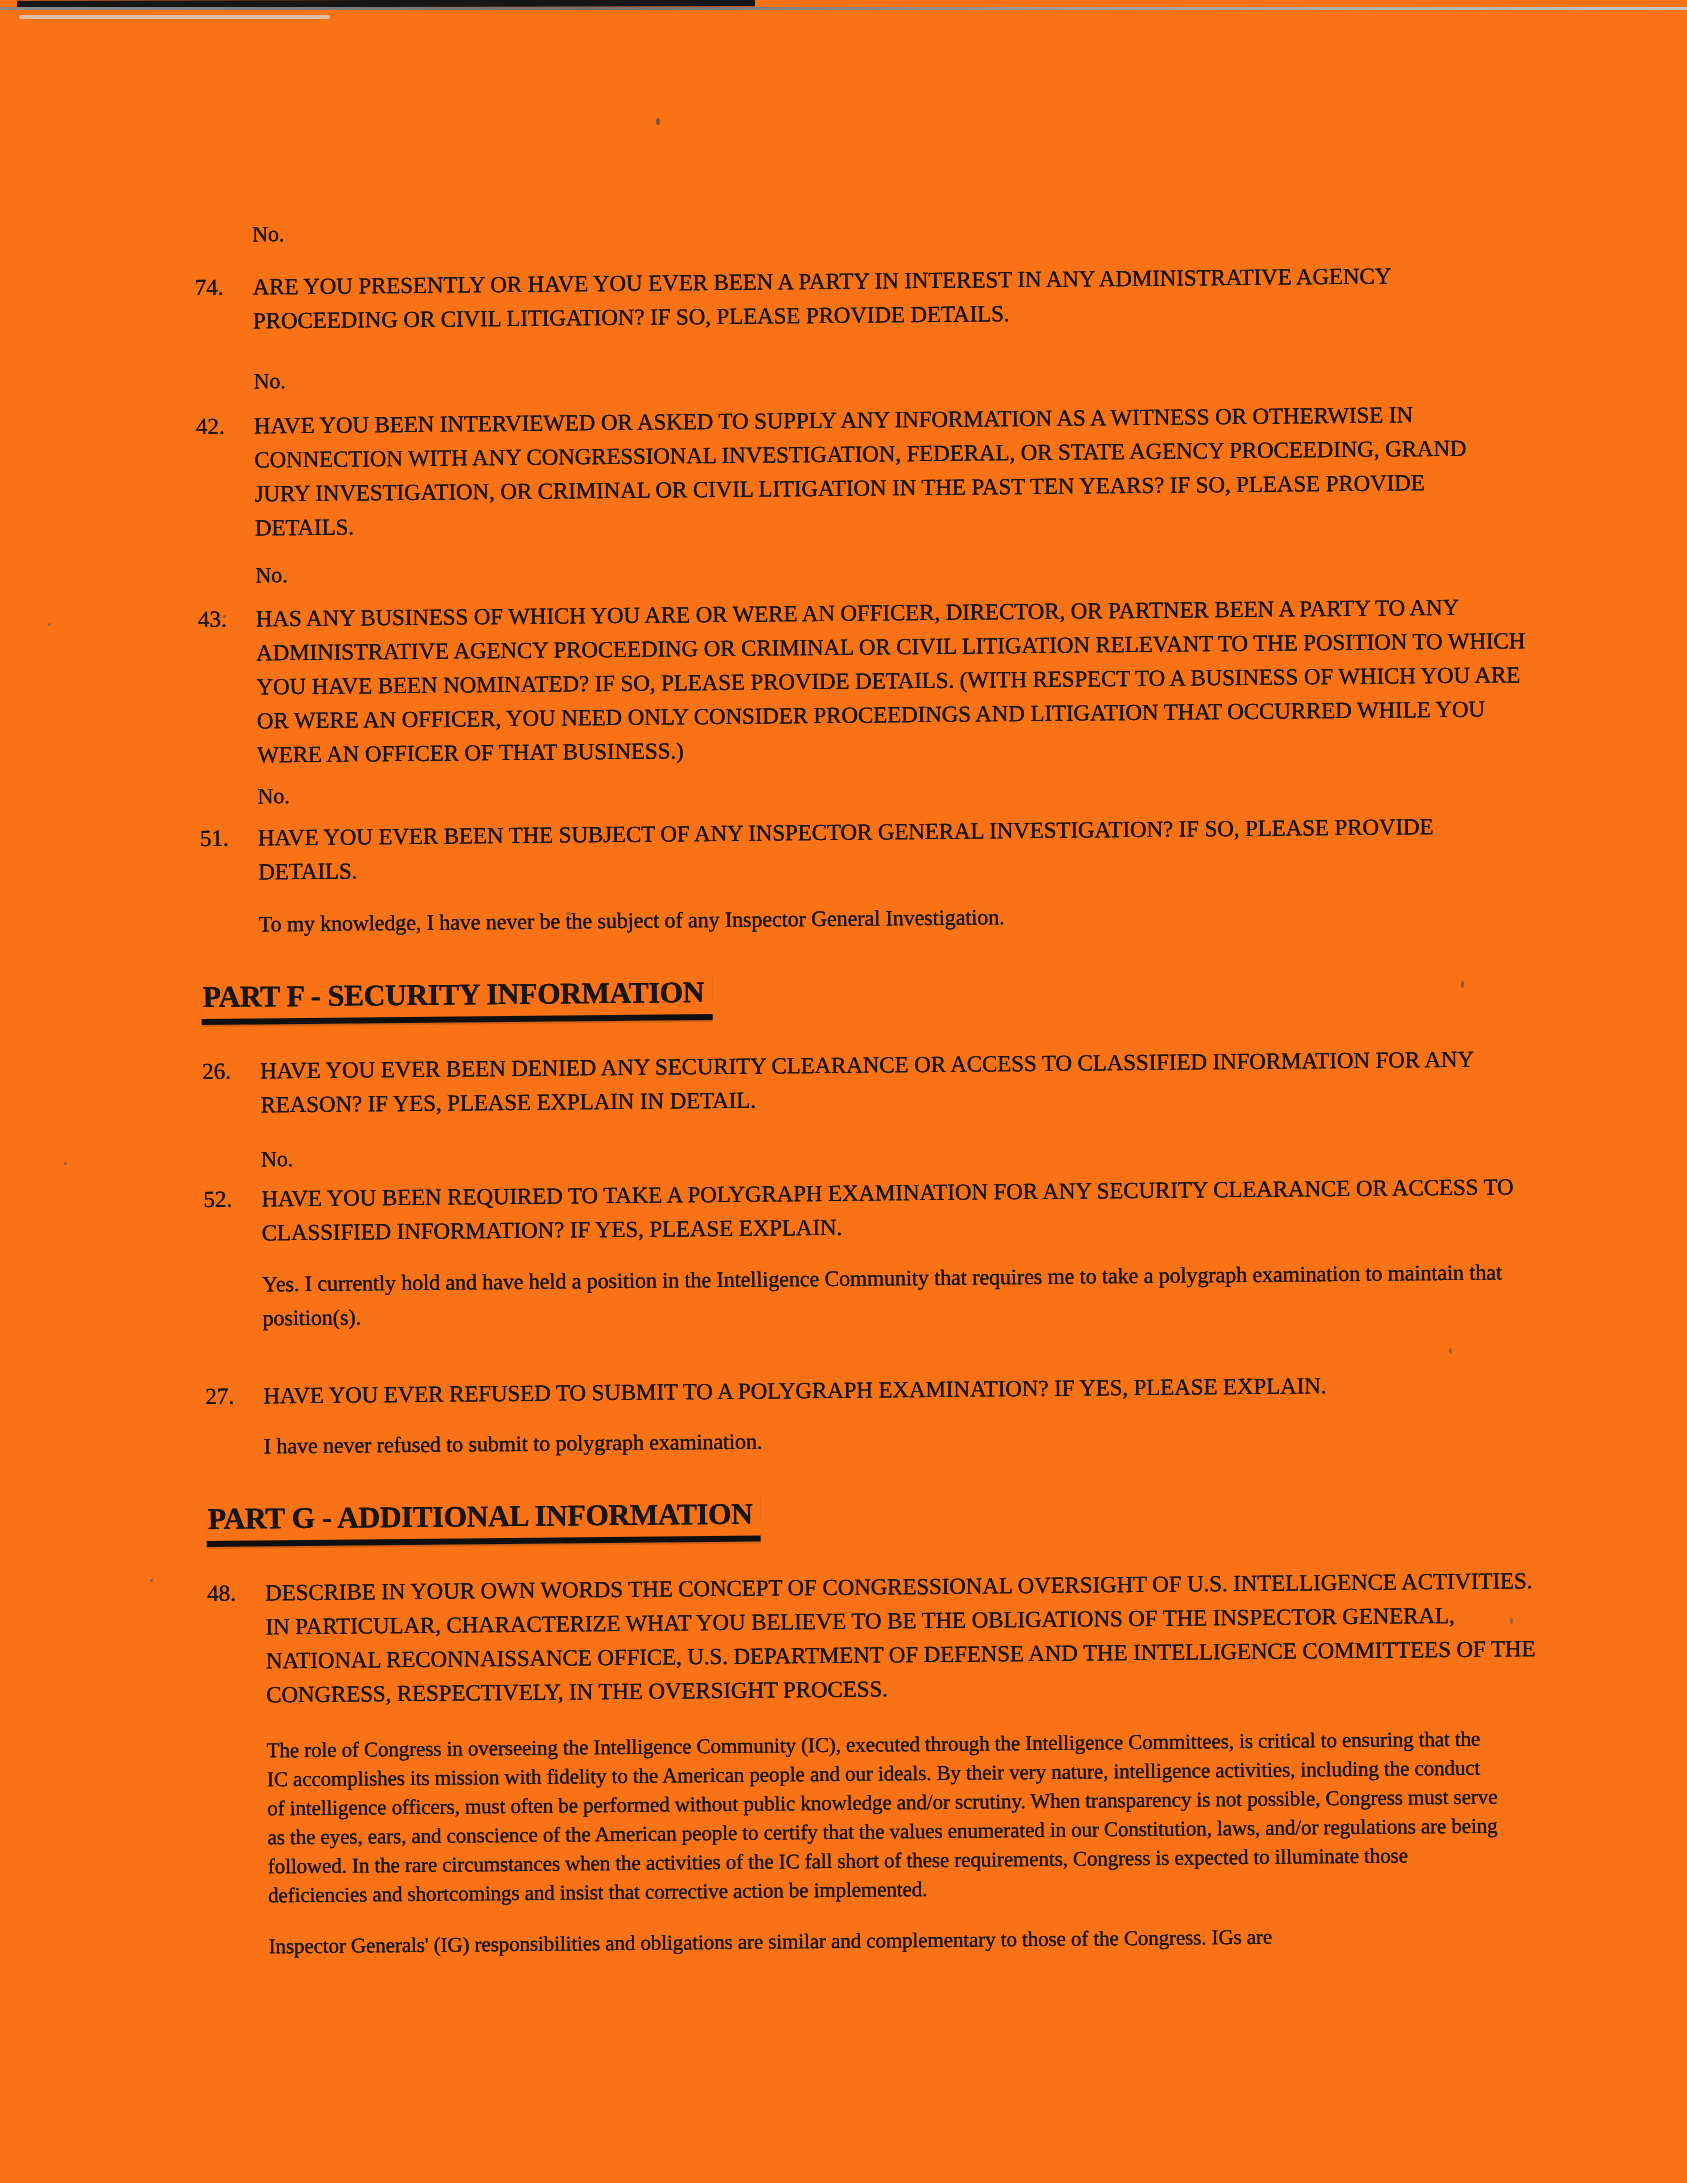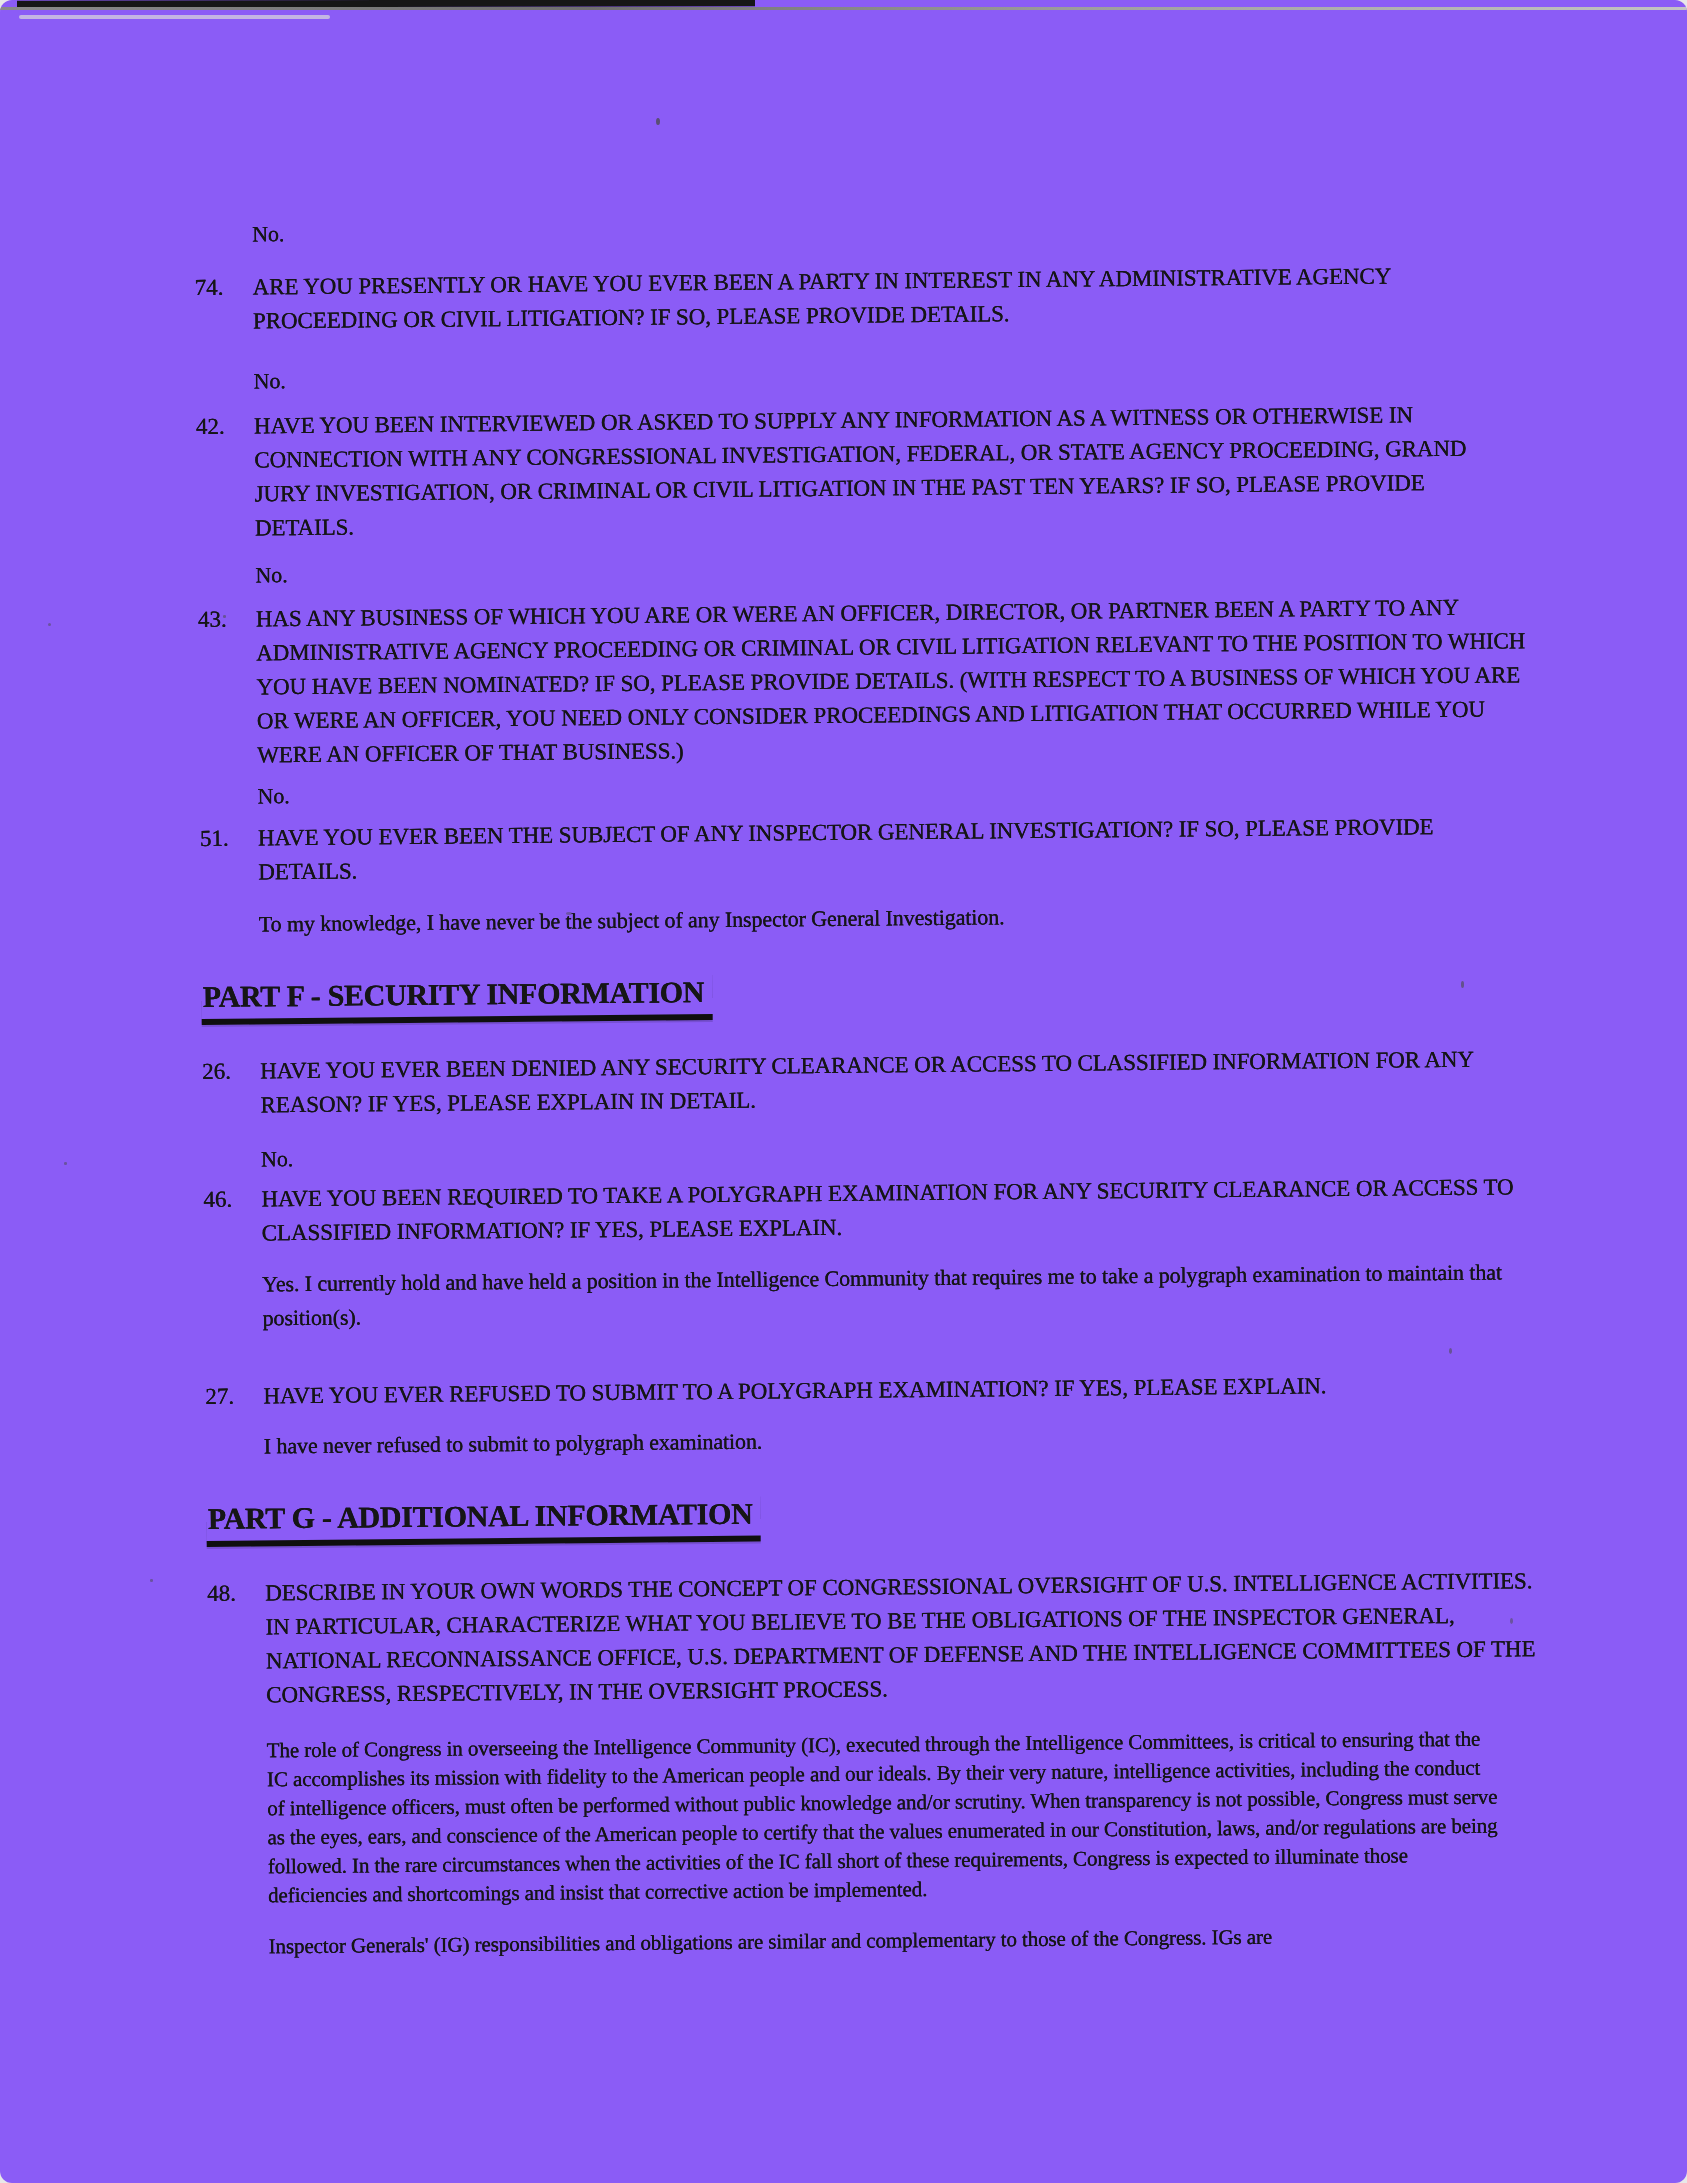--- a/index.html
+++ b/index.html
@@ -1,25 +1,24 @@
 <!DOCTYPE html>
 <html style="font-size:10.6px"><head>
 <meta charset="utf-8">
 <title>Scanned Questionnaire Page</title>
 <style>
   html, body { margin: 0; padding: 0; background: #e8e8e8; }
   .page {
     position: relative;
     width: 1687px;
     height: 2183px;
-    background: #8b5cf6;
+    background: #f97316;
     overflow: hidden;
     font-family: "Liberation Serif", "DejaVu Serif", serif;
     color: #161616;
-    border-radius: 12px;
   }
   
   .bar-dark {
     position: absolute; left: 16.5px; top: 0; width: 738px; height: 7.3px;
     background: #161616; transform: rotate(-0.12deg);
   }
   .bar-gray {
     position: absolute; left: 0; top: 6.6px; width: 1687px; height: 3.3px;
     background: linear-gradient(90deg, #8a8a8a, #6f6f6f 35%, #9e9e9e 65%, #c4c4c4);
   }
@@ -154,21 +153,21 @@
       <span class="sec">PART F - SECURITY INFORMATION</span>
     </div>
 
     <div class="q mb30">
       <div class="num">26.</div>
       <div class="qt">HAVE YOU EVER BEEN DENIED ANY SECURITY CLEARANCE OR ACCESS TO CLASSIFIED INFORMATION FOR ANY REASON?  IF YES, PLEASE EXPLAIN IN DETAIL.</div>
     </div>
     <div class="ans mb8">No.</div>
 
     <div class="q mb26">
-      <div class="num">46.</div>
+      <div class="num">52.</div>
       <div class="qt">HAVE YOU BEEN REQUIRED TO TAKE A POLYGRAPH EXAMINATION FOR ANY SECURITY CLEARANCE OR ACCESS TO CLASSIFIED INFORMATION?  IF YES, PLEASE EXPLAIN.</div>
     </div>
     <div class="ans mb66">Yes. I currently hold and have held a position in the Intelligence Community that requires me to take a polygraph examination to maintain that position(s).</div>
 
     <div class="q mb24">
       <div class="num">27.</div>
       <div class="qt">HAVE YOU EVER REFUSED TO SUBMIT TO A POLYGRAPH EXAMINATION?  IF YES, PLEASE EXPLAIN.</div>
     </div>
     <div class="ans mb0">I have never refused to submit to polygraph examination.</div>
 

